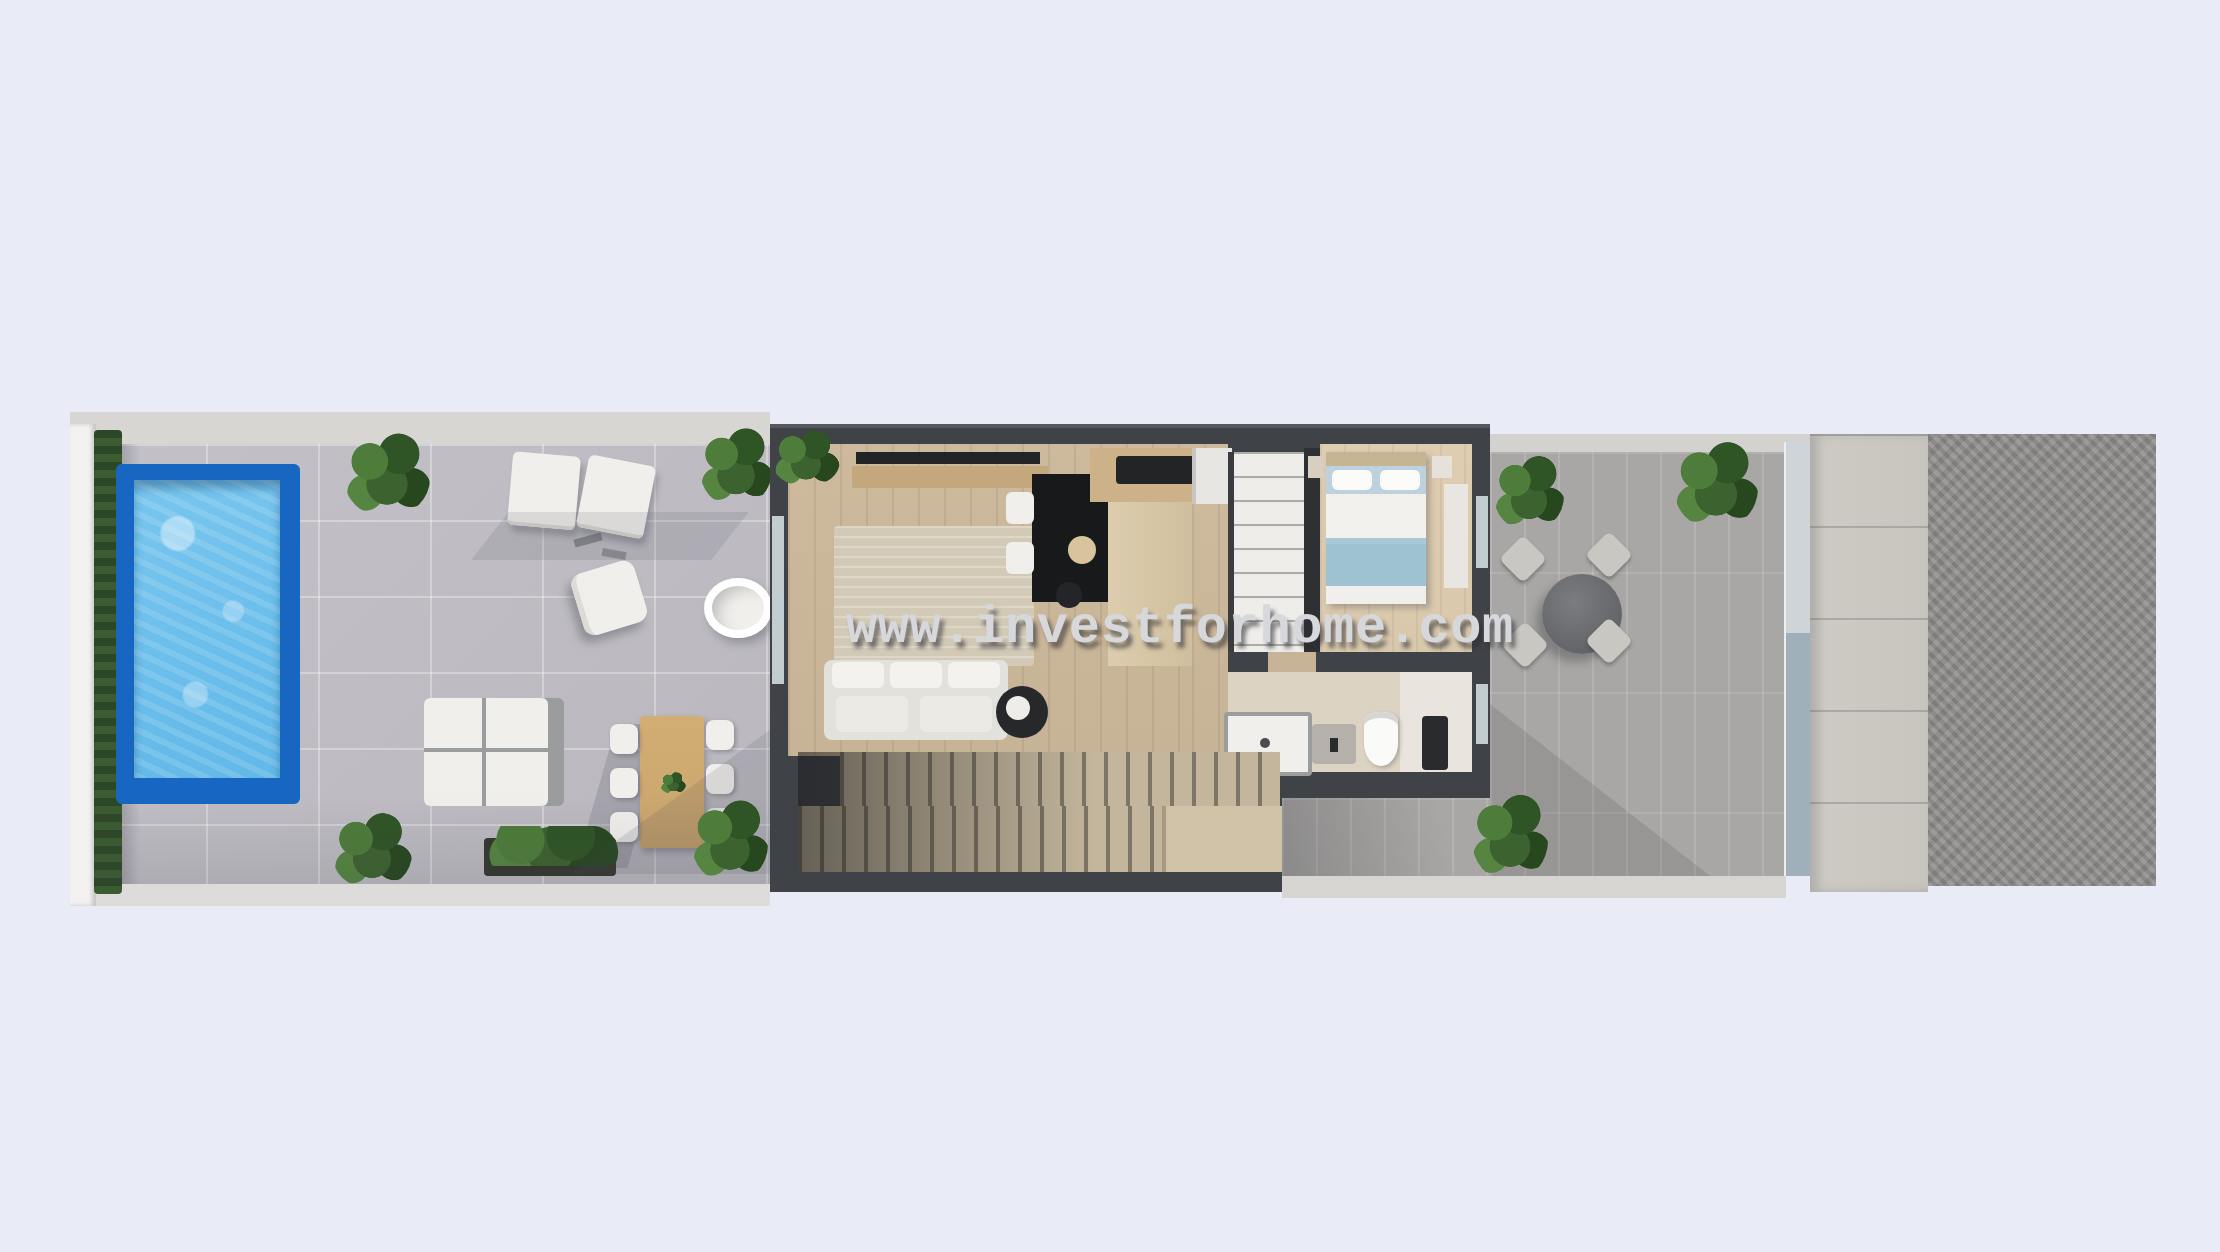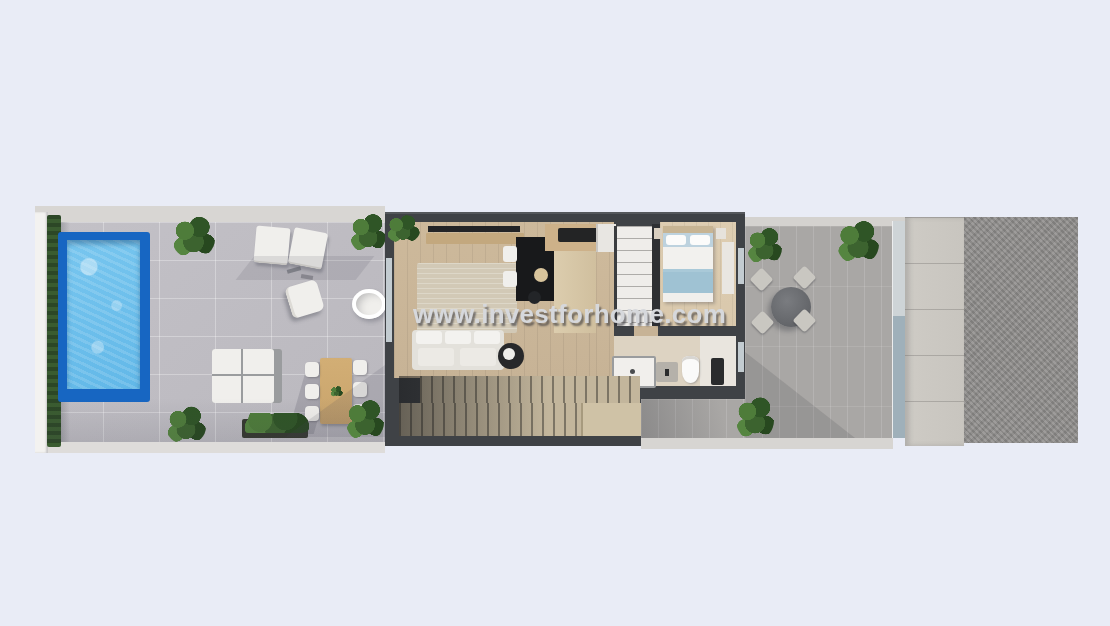--- a/index.html
+++ b/index.html
@@ -206,14 +206,14 @@
     <div class="abs plant" style="left:736px;top:396px;width:38px;height:44px;z-index:4;"></div>
 
     <div class="abs" style="left:892px;top:221px;width:13px;height:217px;background:linear-gradient(180deg,#ced4d7 0 44%,#9fb0ba 44%);border-left:1px solid #ecedee;border-right:1px solid #ecedee;"></div>
   </div>
 
   <div>
     <div class="abs stoneTex" style="left:905px;top:217px;width:59px;height:229px;box-shadow:inset 4px 0 5px rgba(90,90,95,.25);"></div>
     <div class="abs gravelTex" style="left:964px;top:217px;width:114px;height:226px;"></div>
   </div>
 
-  <div id="watermark" class="abs" style="left:413px;top:299px;">www.investforhome.com</div>
+  <div id="watermark" class="abs" style="left:423px;top:299px;font-family:Liberation Mono, monospace;">www.investforhome.com</div>
 </div>
 
 </body></html>

